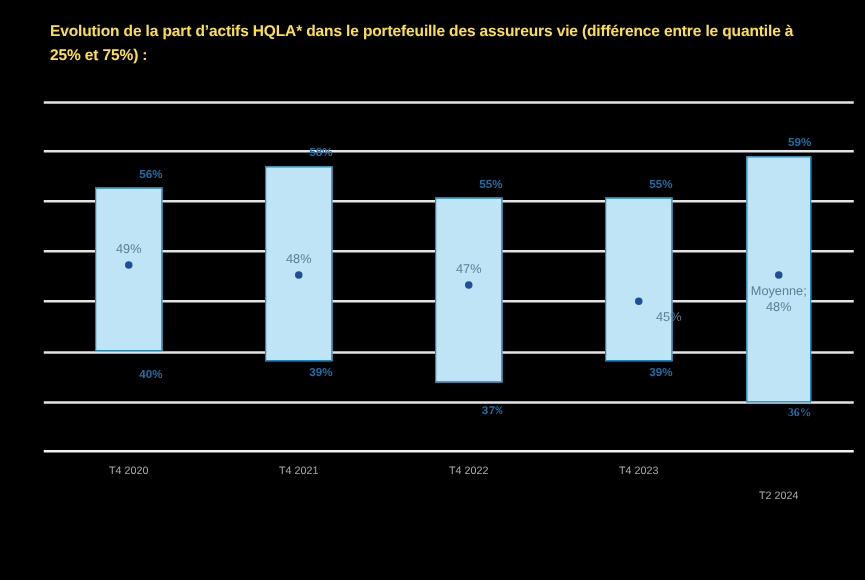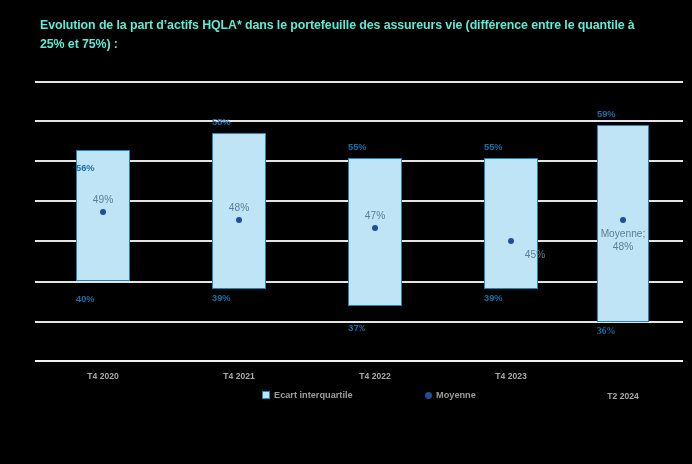--- a/index.html
+++ b/index.html
@@ -8,21 +8,21 @@
     width:692px;height:464px;overflow:hidden;position:relative;
     font-family:"Liberation Sans","DejaVu Sans",sans-serif;
     background:#000;
   }
   #root{position:absolute;inset:0;}
 
   
   .title{
     position:absolute;left:40px;top:16px;width:620px;
     font-size:12.4px;font-weight:bold;line-height:19px;
-    color:#5eead4;letter-spacing:-0.1px;
+    color:#fde047;letter-spacing:-0.1px;
   }
 
   
   .plot{position:absolute;left:0;top:0;width:692px;height:464px;}
   .gridline{
     position:absolute;left:35px;width:648px;height:2px;
     background:#E4E4E4;
   }
   .axisline{
     position:absolute;left:35px;width:648px;height:2px;
@@ -34,34 +34,34 @@
     position:absolute;
     background:#BFE4F5;
     border:1.6px solid #1F87B8;
     box-sizing:border-box;
   }
   .mean-dot{
     position:absolute;width:6px;height:6px;border-radius:50%;
     background:#1F4E9C;
   }
   .lbl{
-    position:absolute;text-align:left;
+    position:absolute;text-align:right;
     font-size:9.3px;font-weight:bold;color:#1B6FA8;
     white-space:nowrap;
   }
   .lbl-mean{
     position:absolute;text-align:center;
     font-size:10.2px;font-weight:normal;color:#5B7E96;
     white-space:nowrap;line-height:12.5px;
   }
 
   
   .xtick{
     position:absolute;text-align:center;
-    font-size:8.6px;font-weight:bold;color:#A8A8A8;
+    font-size:8.6px;font-weight:normal;color:#A8A8A8;
     white-space:nowrap;
   }
 
   
   .legend{
     position:absolute;left:0;top:390px;width:692px;height:16px;
   }
   .legend-item{
     position:absolute;display:flex;align-items:center;gap:4px;
     font-size:9.2px;font-weight:bold;color:#9C9C9C;white-space:nowrap;
@@ -88,21 +88,21 @@
         <div class="gridline" style="top: 120px;"></div>
         <div class="gridline" style="top: 160px;"></div>
         <div class="gridline" style="top: 200px;"></div>
         <div class="gridline" style="top: 240px;"></div>
         <div class="gridline" style="top: 281px;"></div>
         <div class="gridline" style="top: 321px;"></div>
         <div class="axisline" style="top: 360px;"></div>
       </div>
     <div class="bars">
         <div class="bar" style="left: 76px; top: 150px; width: 54px; height: 131px;"></div>
-        <div class="lbl" style="left: 76px; width: 54px; top: 134px; margin-top: 29px;">56%</div>
+        <div class="lbl" style="left: 76px; width: 54px; top: 134px;">56%</div>
         <div class="lbl" style="left: 76px; width: 54px; top: 294px;">40%</div>
         <div class="mean-dot" style="left: 100px; top: 209px;"></div>
         <div class="lbl-mean" style="left: 70px; width: 66px; top: 193.5px; text-align: center;">49%</div>
         <div class="bar" style="left: 212px; top: 133px; width: 54px; height: 156px;"></div>
         <div class="lbl" style="left: 212px; width: 54px; top: 117px;">58%</div>
         <div class="lbl" style="left: 212px; width: 54px; top: 293px;">39%</div>
         <div class="mean-dot" style="left: 236px; top: 217px;"></div>
         <div class="lbl-mean" style="left: 206px; width: 66px; top: 201.5px;">48%</div>
         <div class="bar" style="left: 348px; top: 158px; width: 54px; height: 148px;"></div>
         <div class="lbl" style="left: 348px; width: 54px; top: 142px;">55%</div>
@@ -122,24 +122,14 @@
       </div>
     <div class="xticks">
         <div class="xtick" style="left: 58px; width: 90px; top: 371px;">T4 2020</div>
         <div class="xtick" style="left: 194px; width: 90px; top: 371px;">T4 2021</div>
         <div class="xtick" style="left: 330px; width: 90px; top: 371px;">T4 2022</div>
         <div class="xtick" style="left: 466px; width: 90px; top: 371px;">T4 2023</div>
         <div class="xtick" style="left: 578px; width: 90px; top: 391px;">T2 2024</div>
       </div>
   </div>
 
-  <div class="legend">
-      <div class="legend-item" style="left: 262px; top: 0px;">
-        <span class="sw-square"></span>
-        <span>Ecart interquartile</span>
-      </div>
-      <div class="legend-item" style="left: 425px; top: 0px;">
-        <span class="sw-dot"></span>
-        <span>Moyenne</span>
-      </div>
-    </div>
 
 </div>
 
 </body></html>

